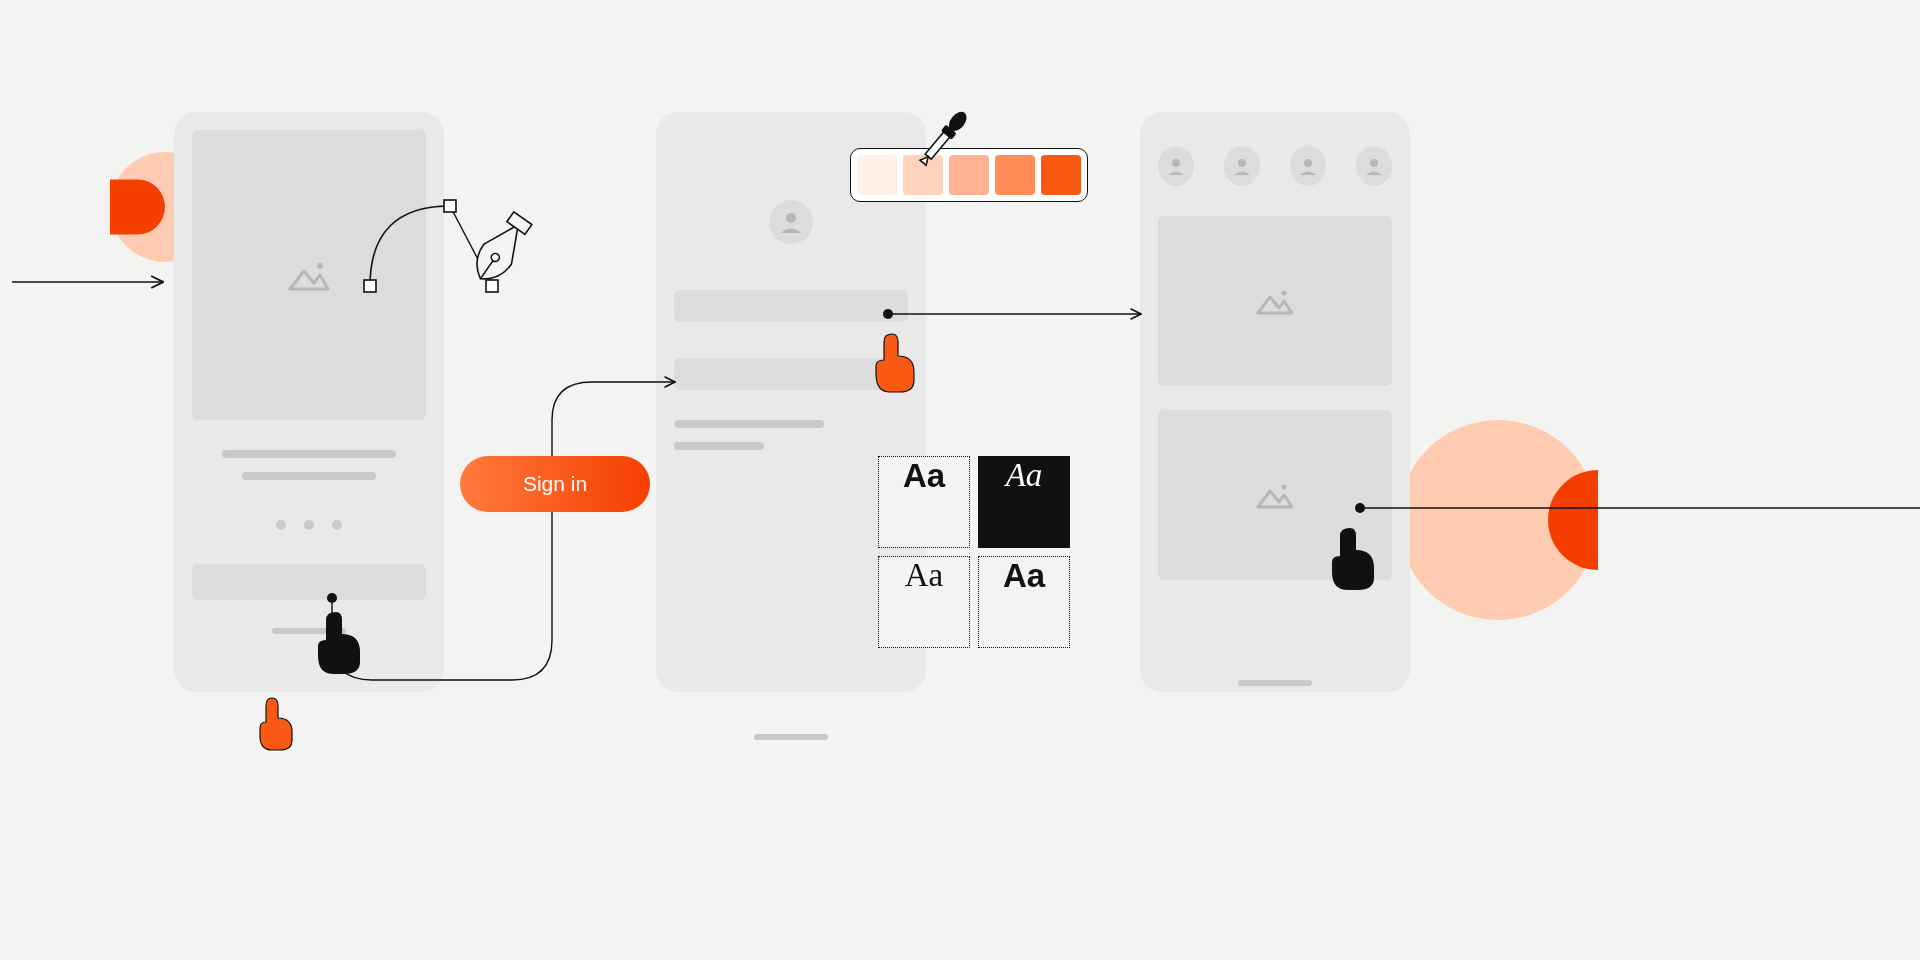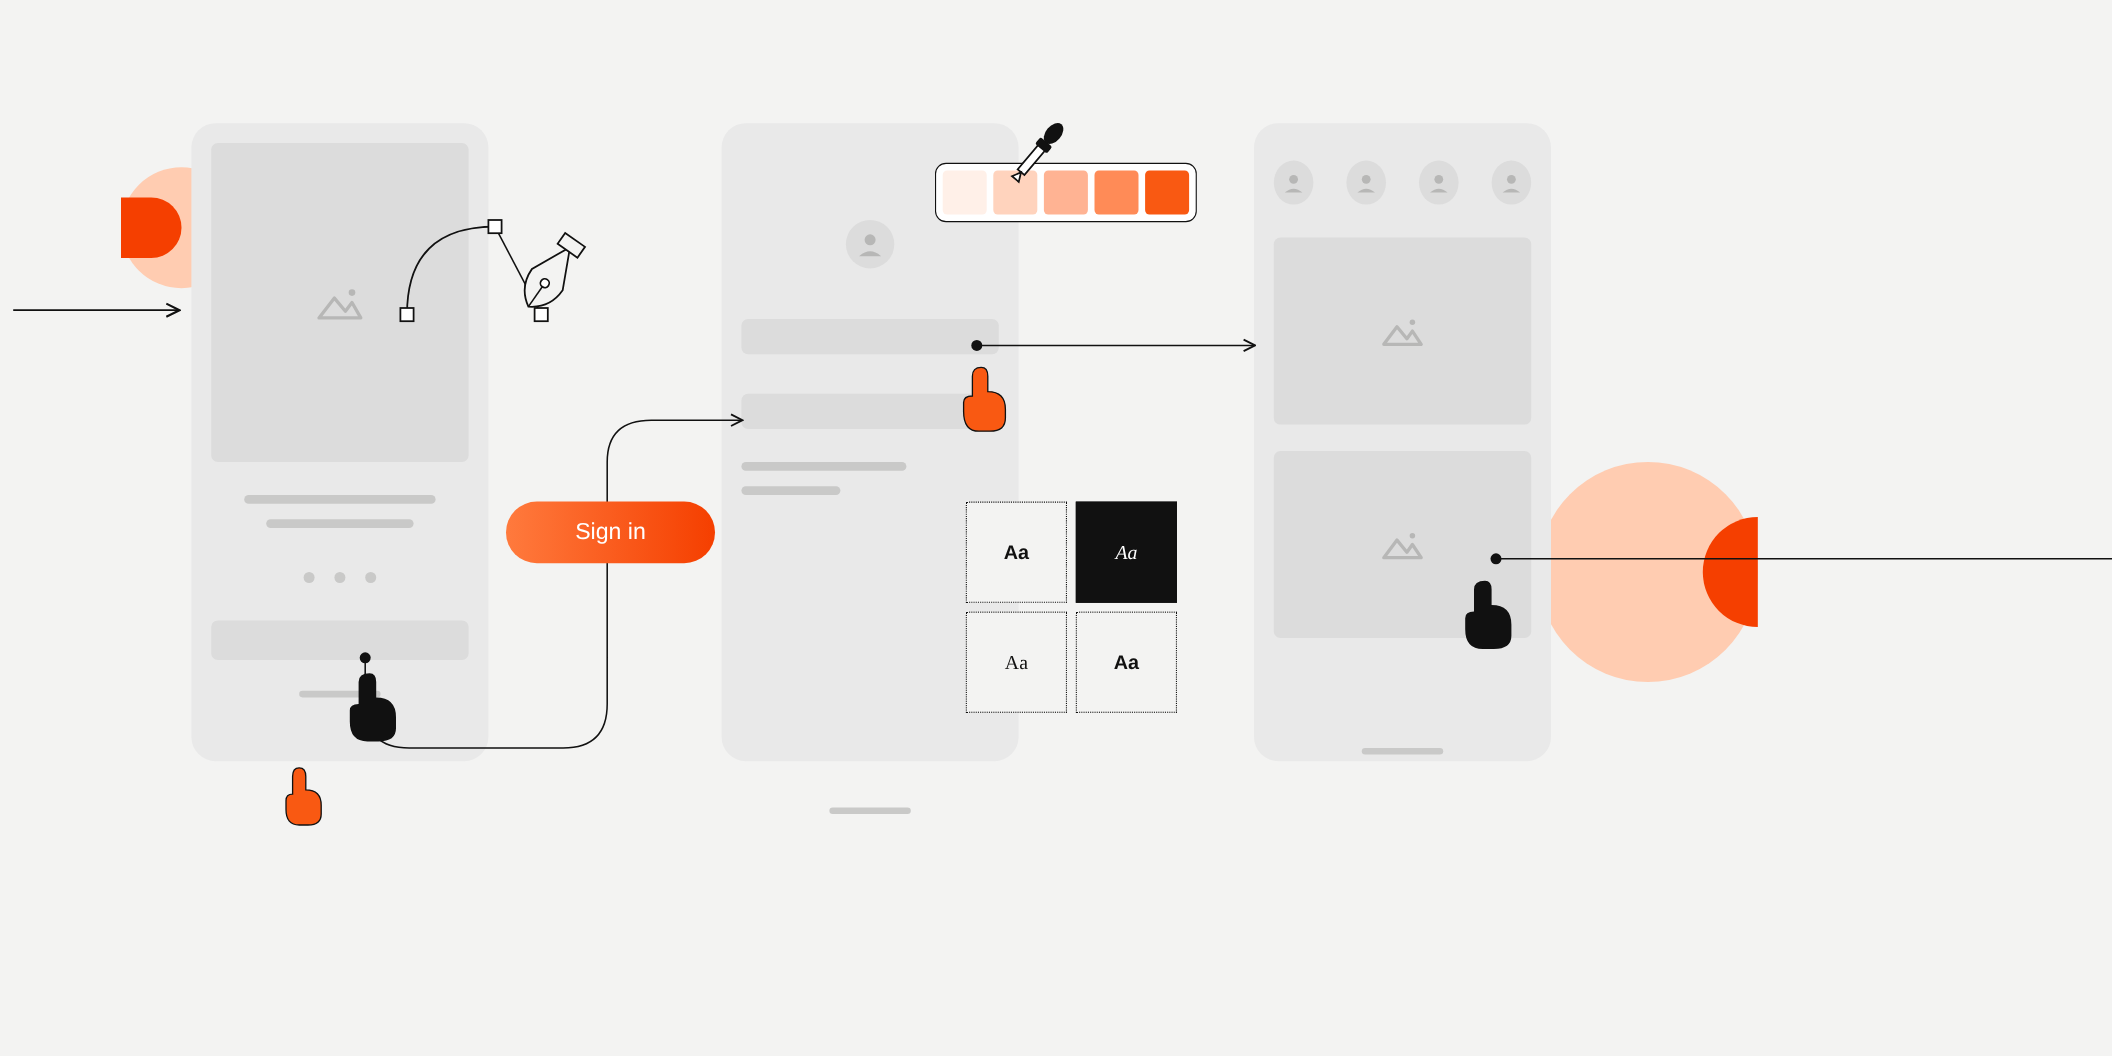--- a/index.html
+++ b/index.html
@@ -14,21 +14,21 @@
   .line-ph{background:#c9c9c8;border-radius:4px;height:8px;}
   .dots{display:flex;gap:18px;justify-content:center;}
   .dot{width:10px;height:10px;border-radius:50%;background:#c9c9c8;}
   .avatar{width:44px;height:44px;border-radius:50%;background:#dcdcdc;display:flex;align-items:center;justify-content:center;margin:0 auto;}
   .avatar-sm{width:40px;height:40px;border-radius:50%;background:#dcdcdc;display:flex;align-items:center;justify-content:center;}
   .row-av{display:flex;gap:30px;justify-content:center;}
   .btn-signin{position:absolute;width:190px;height:56px;border-radius:30px;color:#fff;display:flex;align-items:center;justify-content:center;font-size:21px;font-weight:400;background:linear-gradient(90deg,#ff7a3d 0%,#f53f00 100%);}
   .swatches{position:absolute;background:#fff;border:1.5px solid #111;border-radius:10px;display:flex;gap:6px;padding:6px;}
   .swatch{width:40px;height:40px;border-radius:4px;}
   .font-grid{position:absolute;display:grid;grid-template-columns:92px 92px;grid-template-rows:92px 92px;gap:8px;}
-  .font-cell{border:1px dotted #111;display:flex;align-items:center;justify-content:center;font-size:18px;background:#f3f3f2;color:#111;}
+  .font-cell{border:1px dotted #111;display:flex;justify-content:center;font-size:33px;background:#f3f3f2;color:#111;}
   .font-cell.inv{background:#111;color:#fff;border:1px solid #111;}
   .sans{font-family:Helvetica,Arial,sans-serif;font-weight:600;}
   .serif{font-family:Georgia,'Times New Roman',serif;}
   .script{font-family:'Brush Script MT','Segoe Script',cursive;font-style:italic;}
   .bold{font-family:Helvetica,Arial,sans-serif;font-weight:800;}
   .sun-left{position:absolute;width:110px;height:110px;border-radius:50%;background:#ffccb1;}
   .sun-left::after{content:"";position:absolute;left:0;top:50%;transform:translateY(-50%);width:55px;height:55px;border-radius:0 55px 55px 0;background:#f53f00;}
   .sun-right{position:absolute;width:200px;height:200px;border-radius:50%;background:#ffccb1;}
   .sun-right::after{content:"";position:absolute;right:0;top:50%;transform:translateY(-50%);width:50px;height:100px;border-radius:50px 0 0 50px;background:#f53f00;}
 </style>

